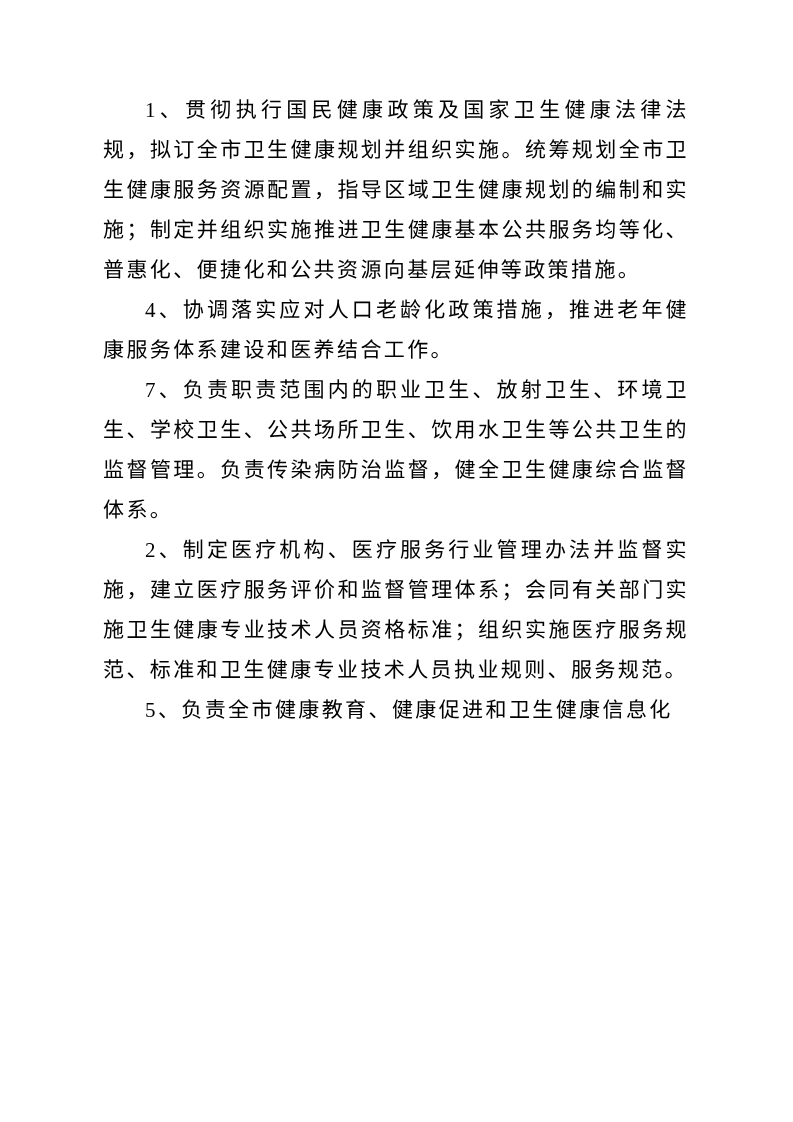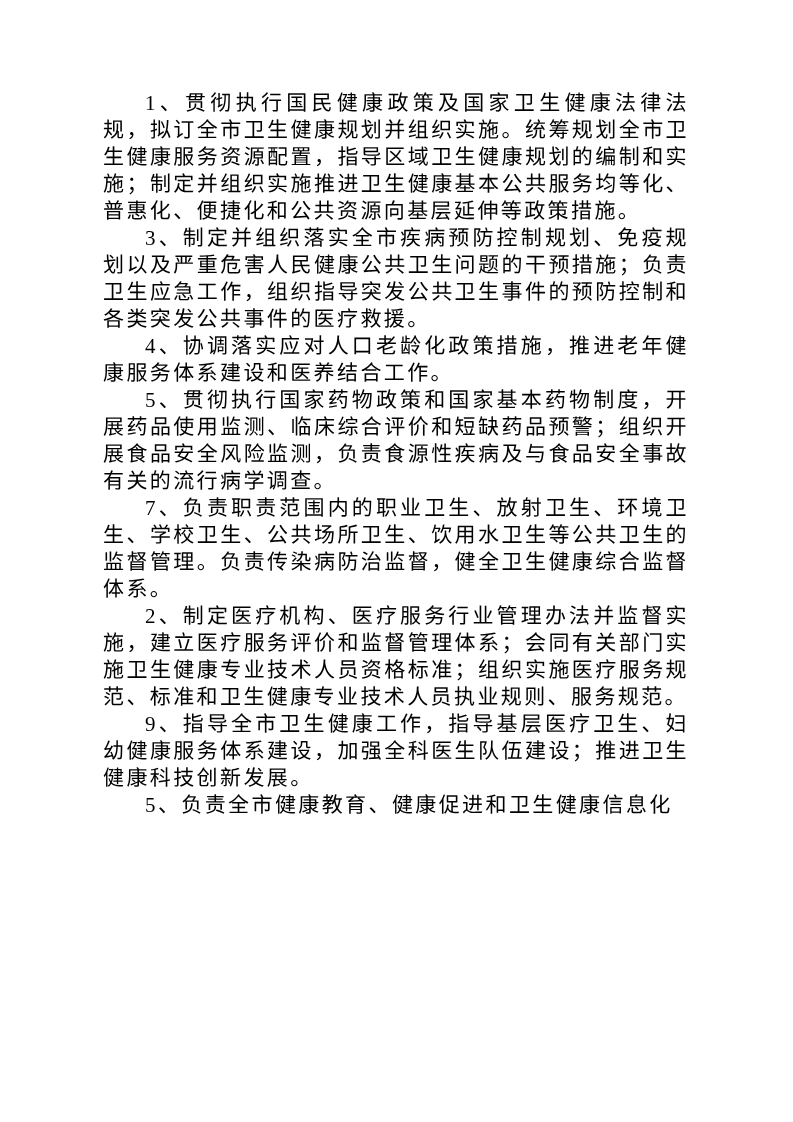--- a/index.html
+++ b/index.html
@@ -25,35 +25,32 @@
   .text-block {
     position: absolute;
     top: 90px;
     left: 103px;
     width: 586px;
     color: #000000;
   }
 
   .text-block p {
     font-size: 21px;
-    line-height: 27px;
+    line-height: 40px;
     letter-spacing: 2.4px;
     text-align: justify;
     text-indent: 2em;
     color: #000000;
     font-weight: normal;
   }
 </style>
 </head>
 <body>
 
 <div class="page">
   <div class="text-block">
     <p>1、贯彻执行国民健康政策及国家卫生健康法律法规，拟订全市卫生健康规划并组织实施。统筹规划全市卫生健康服务资源配置，指导区域卫生健康规划的编制和实施；制定并组织实施推进卫生健康基本公共服务均等化、普惠化、便捷化和公共资源向基层延伸等政策措施。</p>
-    <p>3、制定并组织落实全市疾病预防控制规划、免疫规划以及严重危害人民健康公共卫生问题的干预措施；负责卫生应急工作，组织指导突发公共卫生事件的预防控制和各类突发公共事件的医疗救援。</p>
     <p>4、协调落实应对人口老龄化政策措施，推进老年健康服务体系建设和医养结合工作。</p>
-    <p>5、贯彻执行国家药物政策和国家基本药物制度，开展药品使用监测、临床综合评价和短缺药品预警；组织开展食品安全风险监测，负责食源性疾病及与食品安全事故有关的流行病学调查。</p>
     <p>7、负责职责范围内的职业卫生、放射卫生、环境卫生、学校卫生、公共场所卫生、饮用水卫生等公共卫生的监督管理。负责传染病防治监督，健全卫生健康综合监督体系。</p>
     <p>2、制定医疗机构、医疗服务行业管理办法并监督实施，建立医疗服务评价和监督管理体系；会同有关部门实施卫生健康专业技术人员资格标准；组织实施医疗服务规范、标准和卫生健康专业技术人员执业规则、服务规范。</p>
-    <p>9、指导全市卫生健康工作，指导基层医疗卫生、妇幼健康服务体系建设，加强全科医生队伍建设；推进卫生健康科技创新发展。</p>
     <p>5、负责全市健康教育、健康促进和卫生健康信息化</p>
   </div>
 </div>
 
 </body></html>

